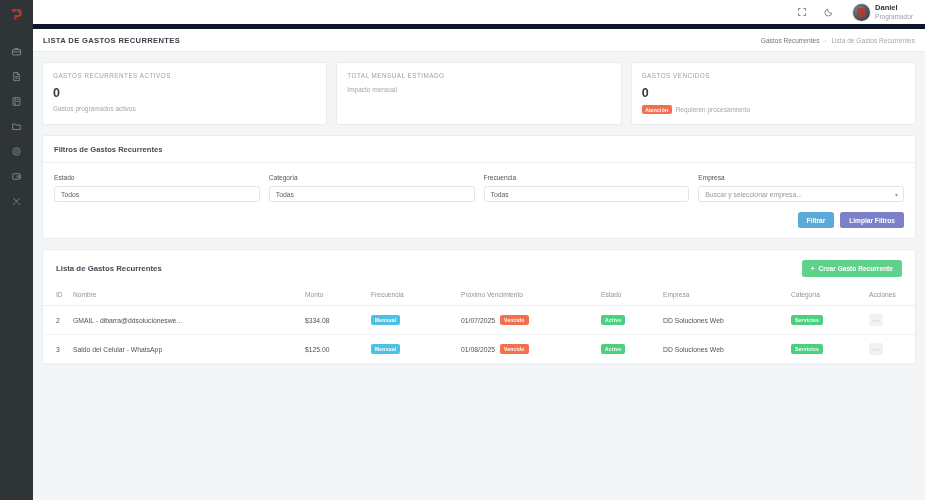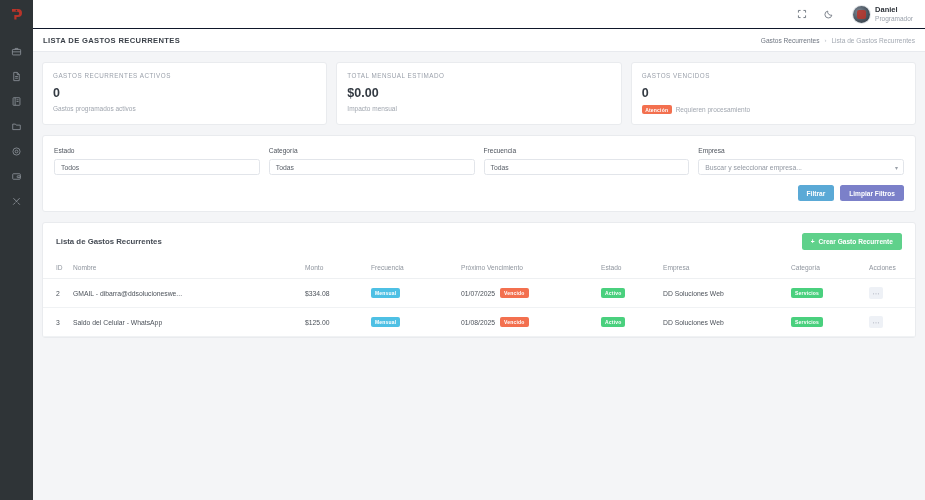--- a/index.html
+++ b/index.html
@@ -31,21 +31,21 @@
   .side-item svg { display: block; }
 
   
   .main { flex: 1; height: 500px; display: flex; flex-direction: column; background: #f4f5f7; }
 
   
   .topbar {
     height: 29px; background: #ffffff;
     display: flex; align-items: center; justify-content: flex-end;
     padding-right: 12px; gap: 13px;
-    border-bottom: 1px solid #0f172a;
+    border-bottom: 5px solid #0f172a;
   }
   .top-icon { width: 14px; height: 14px; display: flex; align-items: center; justify-content: center; cursor: pointer; color: #6b727c; }
   .user-box { display: flex; align-items: center; gap: 5px; margin-left: 4px; cursor: pointer; }
   .avatar {
     width: 17px; height: 17px; border-radius: 50%;
     background: radial-gradient(circle at 35% 35%, #7d8894 0%, #4a5560 55%, #2e3742 100%);
     position: relative; overflow: hidden;
     box-shadow: 0 0 0 1px #e2e5e9;
   }
   .avatar::after {
@@ -278,38 +278,38 @@
         <div class="stat-card">
           <div class="stat-label">GASTOS RECURRENTES ACTIVOS</div>
           <div class="stat-value">0</div>
           <div class="stat-sub">
             <span>Gastos programados activos</span>
           </div>
         </div>
 
         <div class="stat-card">
           <div class="stat-label">TOTAL MENSUAL ESTIMADO</div>
-          <div class="stat-value">$0.00</div>
           <div class="stat-sub">
             <span>Impacto mensual</span>
           </div>
         </div>
 
         <div class="stat-card">
           <div class="stat-label">GASTOS VENCIDOS</div>
           <div class="stat-value">0</div>
           <div class="stat-sub">
             <span class="mini-badge" style="background:#f3704f">Atención</span>
             <span>Requieren procesamiento</span>
           </div>
         </div>
 
       </section>
 
       <section class="panel">
+        <div class="panel-head">Filtros de Gastos Recurrentes</div>
         <div class="panel-body">
           <div class="filter-row">
 
             <div class="filter-field">
               <label class="filter-label">Estado</label>
               <div class="filter-input">Todos</div>
             </div>
 
             <div class="filter-field">
               <label class="filter-label">Categoría</label>

